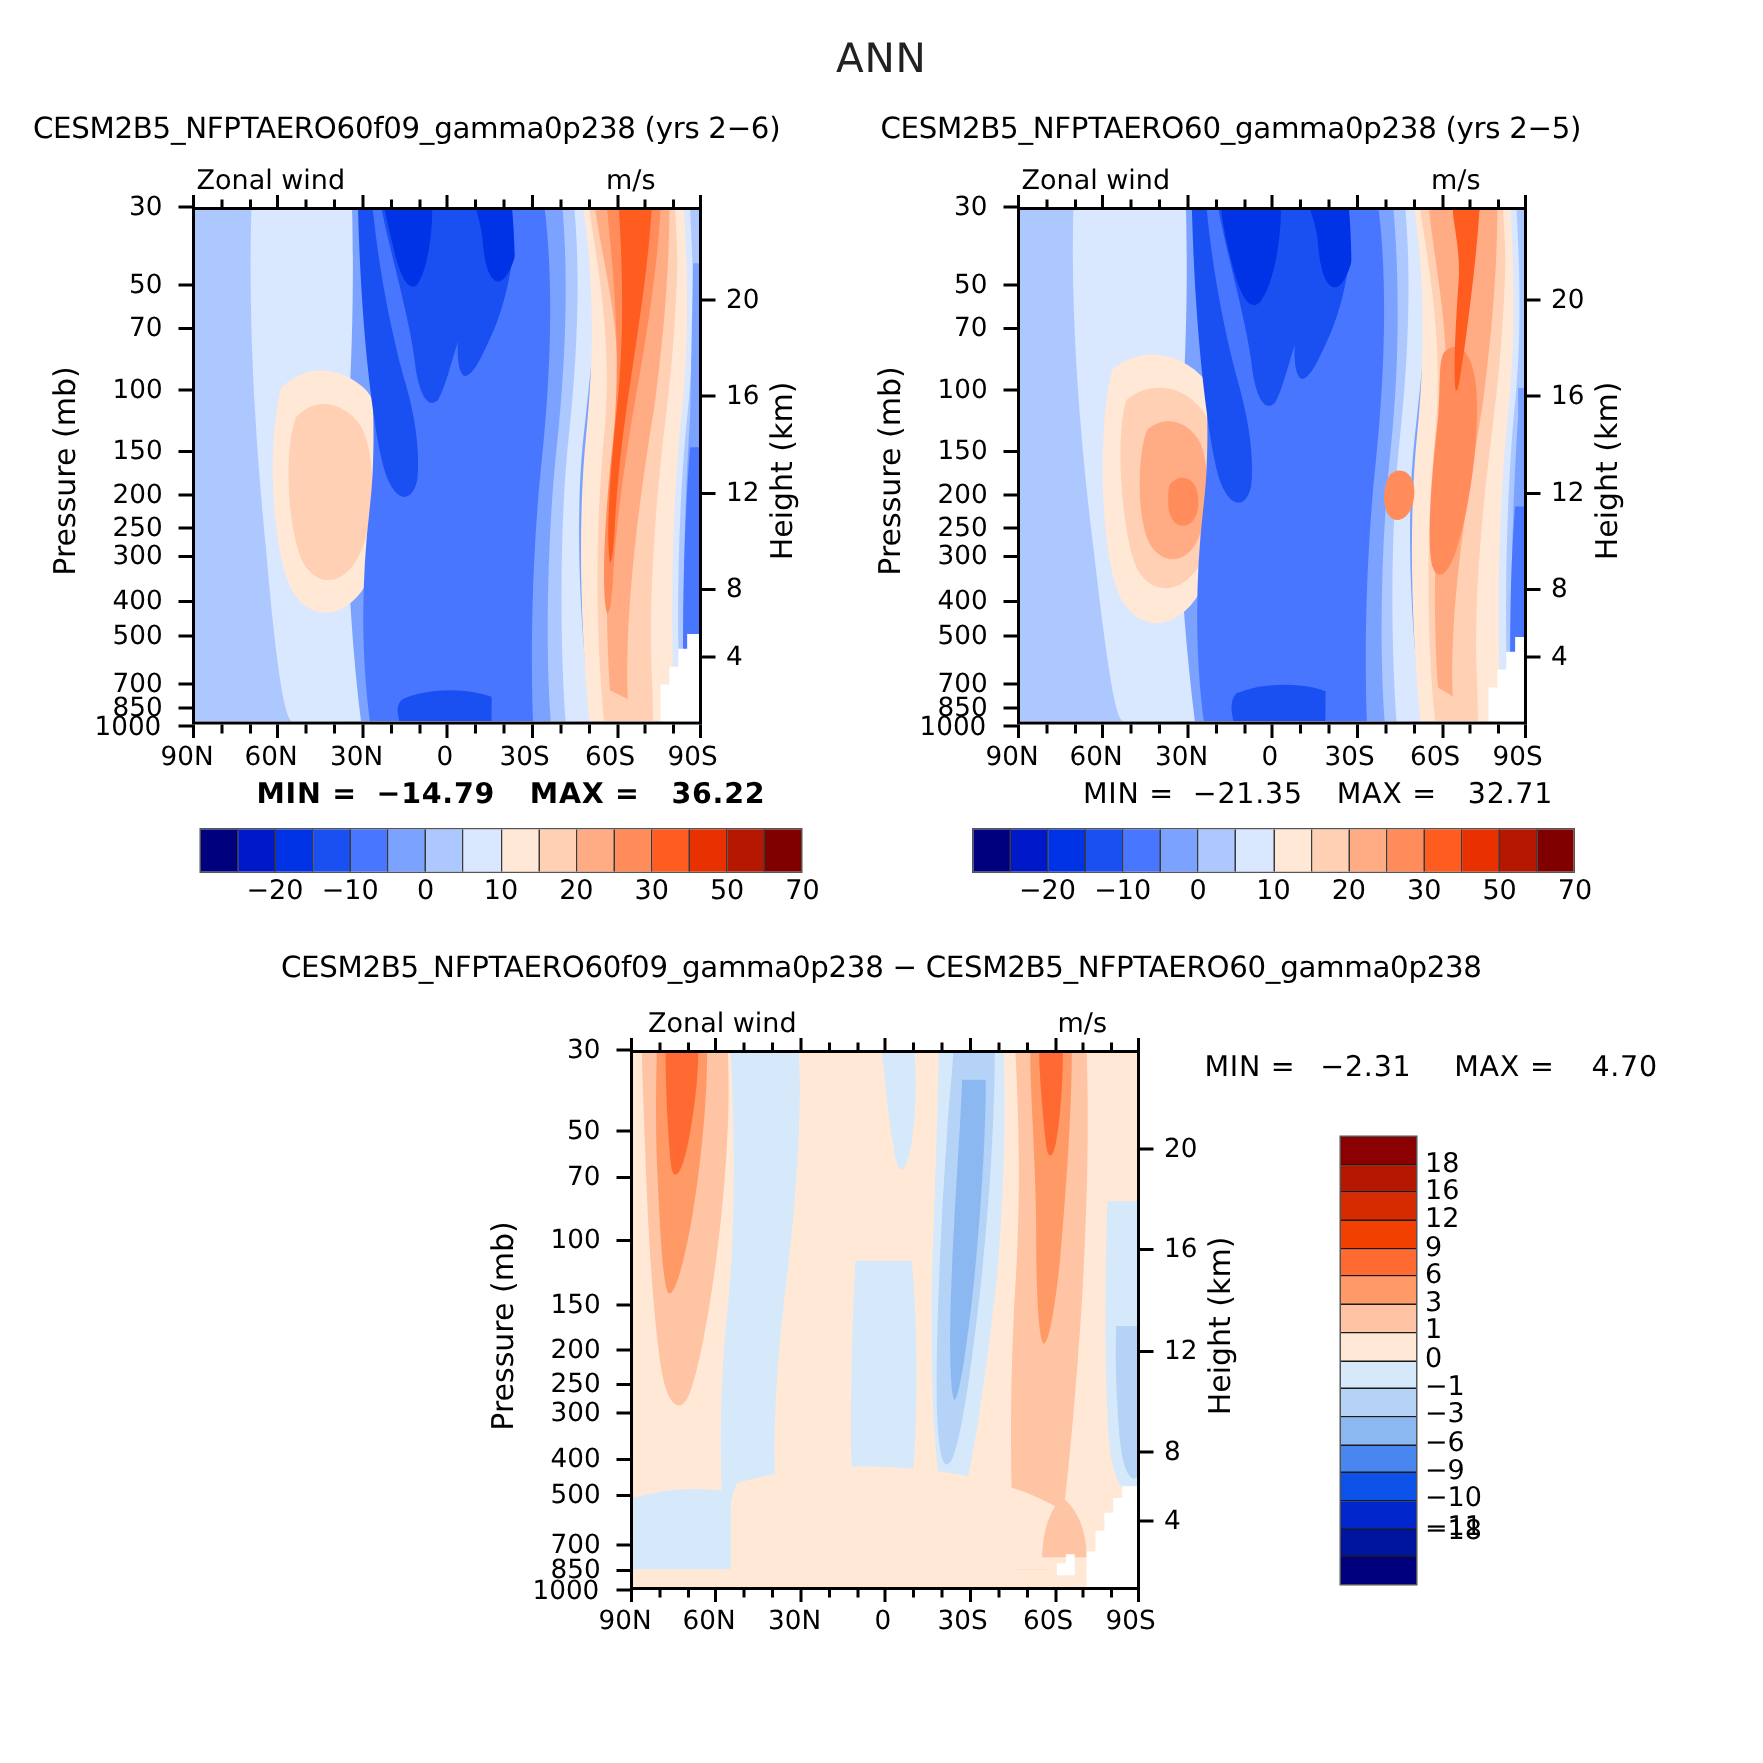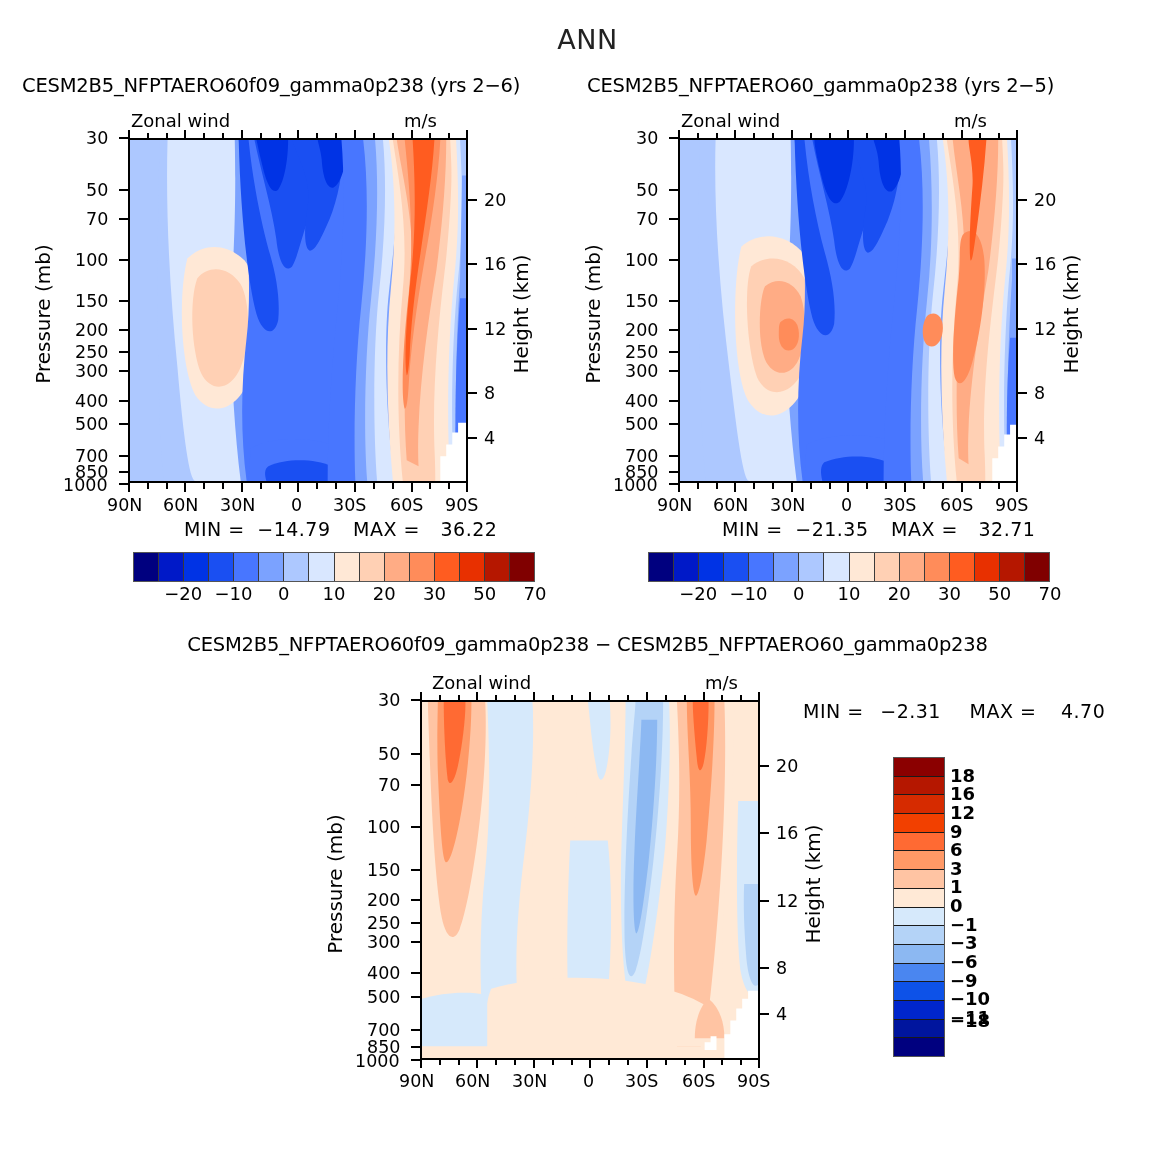--- a/index.html
+++ b/index.html
@@ -208,21 +208,21 @@
 <div class="abs tk tk-ts" style="left:316px;top:133px;"></div>
 <div class="abs tk tk-ts" style="left:335px;top:133px;"></div>
 <div class="abs tk tk-t" style="left:354px;top:130px;"></div>
 <div class="abs tk tk-ts" style="left:373px;top:133px;"></div>
 <div class="abs tk tk-ts" style="left:392px;top:133px;"></div>
 <div class="abs tk tk-t" style="left:411px;top:130px;"></div>
 <div class="abs tk tk-ts" style="left:429px;top:133px;"></div>
 <div class="abs tk tk-ts" style="left:448px;top:133px;"></div>
 <div class="abs tk tk-t" style="left:466px;top:130px;"></div>
 
-<div class="abs minmax" style="left:184px;top:518px;">
+<div class="abs minmax" style="left:171px;top:518px;font-weight:bold;">
   <span>MIN =</span>
   <span style="margin:0 6px;">−14.79</span>
   <span style="margin-left:10px;">MAX =</span>
   <span style="margin-left:14px;">36.22</span>
 </div>
 
 <div class="cbar" id="cbar-test" style="left:133px;top:552px;width:400px;height:28px;">
     <div class="cell" style="background: rgb(0, 0, 127);"></div>
     <div class="cell" style="background: rgb(0, 25, 200);"></div>
     <div class="cell" style="background: rgb(0, 51, 229);"></div>
@@ -592,21 +592,21 @@
     <div class="cell" style="background: rgb(255, 233, 214);"></div>
     <div class="cell" style="background: rgb(214, 233, 251);"></div>
     <div class="cell" style="background: rgb(180, 211, 247);"></div>
     <div class="cell" style="background: rgb(140, 184, 242);"></div>
     <div class="cell" style="background: rgb(74, 134, 240);"></div>
     <div class="cell" style="background: rgb(13, 82, 232);"></div>
     <div class="cell" style="background: rgb(0, 38, 204);"></div>
     <div class="cell" style="background: rgb(0, 21, 158);"></div>
     <div class="cell" style="background: rgb(0, 0, 127);"></div>
   </div>
-<div class="abs" id="vcbarlabs-diff" style="left:950px;top:757px;width:60px;height:298px;font-weight:bold;">
+<div class="abs" id="vcbarlabs-diff" style="left:950px;top:757px;width:60px;height:298px;">
     <span class="cbar-lab" style="position: absolute; left: 0px; top: 7.625px;">18</span>
     <span class="cbar-lab" style="position: absolute; left: 0px; top: 26.25px;">16</span>
     <span class="cbar-lab" style="position: absolute; left: 0px; top: 44.875px;">12</span>
     <span class="cbar-lab" style="position: absolute; left: 0px; top: 63.5px;">9</span>
     <span class="cbar-lab" style="position: absolute; left: 0px; top: 82.125px;">6</span>
     <span class="cbar-lab" style="position: absolute; left: 0px; top: 100.75px;">3</span>
     <span class="cbar-lab" style="position: absolute; left: 0px; top: 119.375px;">1</span>
     <span class="cbar-lab" style="position: absolute; left: 0px; top: 138px;">0</span>
     <span class="cbar-lab" style="position: absolute; left: 0px; top: 156.625px;">−1</span>
     <span class="cbar-lab" style="position: absolute; left: 0px; top: 175.25px;">−3</span>

